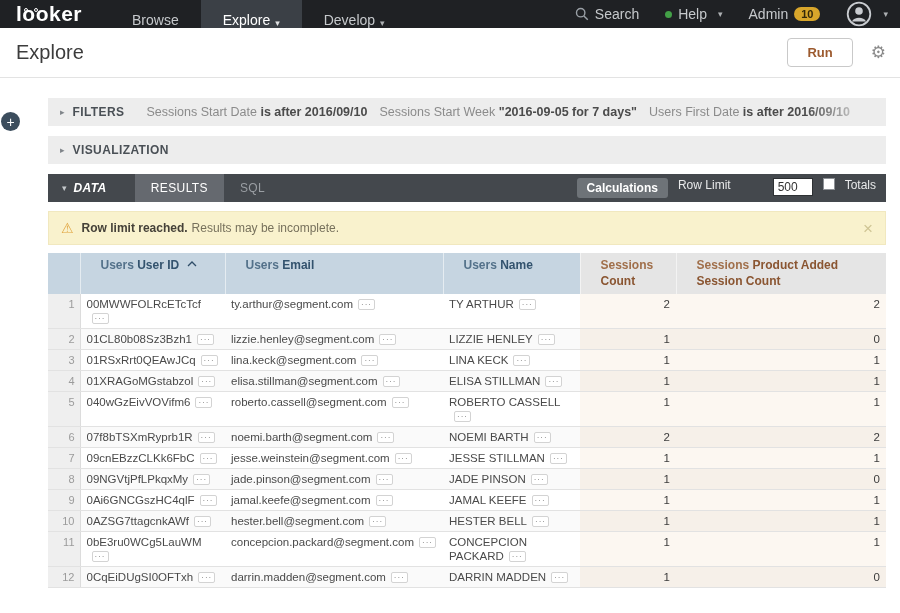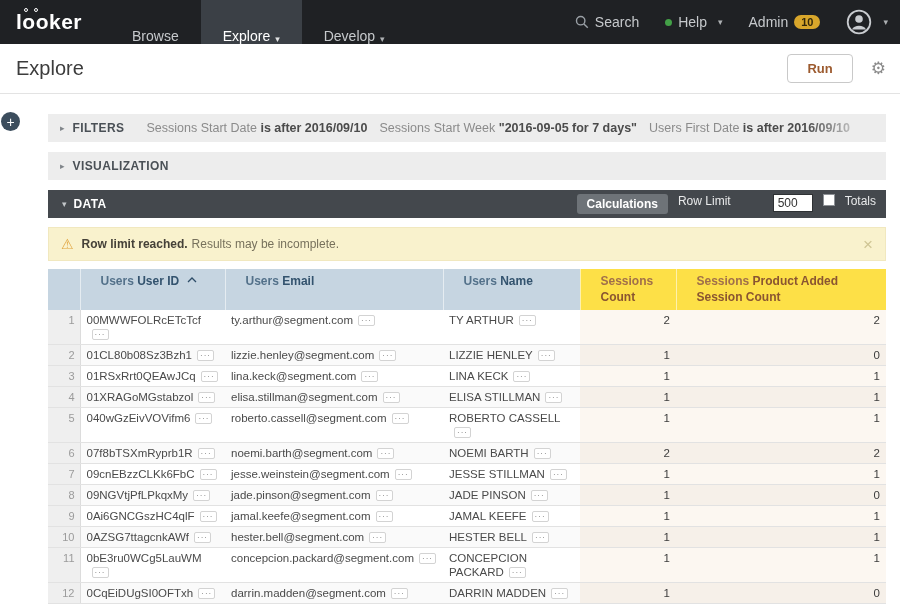--- a/index.html
+++ b/index.html
@@ -5,21 +5,21 @@
   * { box-sizing: border-box; margin: 0; padding: 0; }
   html, body { width: 900px; height: 613px; overflow: hidden; }
   body {
     font-family: "Liberation Sans", "DejaVu Sans", sans-serif;
     background: #fff;
     position: relative;
     color: #333;
   }
 
   
-  .topnav { height: 44px; background: #1f2124; display: flex; align-items: stretch; color: #c6c9cc; }
+  .topnav { height: 28px; background: #1f2124; display: flex; align-items: stretch; color: #c6c9cc; }
   .logo { display: flex; align-items: center; padding: 0 28px 0 16px; color: #fff; font-size: 21px; font-weight: bold; position: relative; letter-spacing: .5px; cursor: pointer; }
   .ldot { position: absolute; width: 4px; height: 4px; border: 1.5px solid #fff; border-radius: 50%; top: 8px; }
   .d1 { left: 24px; } .d2 { left: 34px; }
   .nav-item { display: flex; align-items: flex-end; padding: 0 22px; font-size: 14px; color: #c6c9cc; cursor: pointer; }
   .nav-item.active { background: #3b4046; color: #fff; }
   .nav-caret { font-size: 9px; margin-left: 5px; opacity: .85; }
   .nav-right { margin-left: auto; display: flex; align-items: center; gap: 26px; padding-right: 12px; }
   .nav-search, .help, .admin, .avatar-wrap { display: flex; align-items: center; gap: 6px; font-size: 14px; cursor: pointer; }
   .help-dot { width: 7px; height: 7px; border-radius: 50%; background: #43a047; }
   .admin-badge { background: #d8a62b; color: #33280a; font-size: 11px; font-weight: bold; padding: 1px 7px; border-radius: 9px; }
@@ -44,21 +44,21 @@
   .filters-list { display: flex; gap: 12px; margin-left: 22px; font-size: 12.5px; white-space: nowrap; overflow: hidden; flex: 1; }
   .filter-item { cursor: pointer; }
   .f-field { color: #8b8b8b; }
   .f-cond { color: #4b4b4b; font-weight: bold; }
   .filters-fade { position: absolute; right: 0; top: 0; bottom: 0; width: 80px; background: linear-gradient(to right, rgba(237,237,237,0), #ededed 80%); pointer-events: none; }
 
   
   .data-bar { background: #44484d; height: 28px; display: flex; align-items: center; color: #fff; }
   .data-label-wrap { display: flex; align-items: center; padding: 0 14px; cursor: pointer; }
   .data-caret { font-size: 9px; color: #c3c6c9; margin-right: 7px; }
-  .data-label { font-size: 12px; font-weight: bold; letter-spacing: .4px; }
+  .data-label { font-size: 12px; font-weight: bold; letter-spacing: .4px; font-style: italic; }
   .tabs { display: flex; margin-left: 14px; height: 28px; }
   .tab { display: flex; align-items: center; padding: 0 16px; font-size: 12px; color: #9a9ea3; letter-spacing: .4px; cursor: pointer; }
   .tab.active { background: #65696f; color: #fff; }
   .data-right { margin-left: auto; display: flex; align-items: flex-start; gap: 10px; padding-right: 10px; }
   .calc-btn { background: #6e7378; border-radius: 3px; padding: 3px 10px; font-size: 12px; font-weight: bold; color: #fff; cursor: pointer; }
   .rowlimit-label, .totals-label { font-size: 12px; color: #e8e9ea; }
   .rowlimit-input { width: 40px; height: 18px; border: 1px solid #2e3134; font-size: 12px; padding: 0 4px; color: #333; background: #fff; font-family: inherit; margin-left: 32px; }
   .totals-check { width: 12px; height: 12px; background: #fff; border: 1px solid #8d9196; cursor: pointer; }
 
   
@@ -69,21 +69,21 @@
   .warn-close { margin-left: auto; color: #cfc594; font-size: 17px; cursor: pointer; line-height: 1; }
 
   
   .table-wrap { margin-top: 8px; }
   table { border-collapse: collapse; width: 100%; table-layout: fixed; }
   th { text-align: left; vertical-align: top; padding: 5px 4px 5px 20px; font-size: 12px; line-height: 1.3; height: 41px; border-right: 1px solid rgba(255,255,255,.55); cursor: pointer; }
   th:last-child { border-right: none; }
   .th-num, .th-dim { background: #c6d5e1; }
   .th-dim .th-view { color: #53718a; }
   .th-dim .th-field { color: #33536e; font-weight: bold; }
-  .th-measure { background: #fde047; }
+  .th-measure { background: #e5e5e5; }
   .th-measure .th-view { color: #a06f4a; }
   .th-measure .th-field { color: #8a5531; font-weight: bold; }
   .sort-caret { margin-left: 4px; vertical-align: 2px; }
 
   tbody td { border-bottom: 1px solid #e2e2e2; padding: 3px 6px; font-size: 11.5px; color: #4a4a4a; vertical-align: top; line-height: 14px; background: #fff; }
   tr.even td { background: #fafafa; }
   td.rownum { background: #efefef !important; color: #9b9b9b; text-align: right; font-size: 11px; border-right: 1px solid #dcdcdc; padding-right: 5px; cursor: default; }
   td.measure { text-align: right; color: #3c3c3c; background: #fcf7f1; }
   tr.even td.measure { background: #f6f0e9; }
   td { cursor: pointer; }
@@ -162,20 +162,24 @@
 
   <div class="panel-bar">
     <span class="panel-caret">▸</span>
     <span class="panel-label">VISUALIZATION</span>
   </div>
 
   <div class="data-bar">
     <div class="data-label-wrap">
       <span class="data-caret">▾</span>
       <span class="data-label">DATA</span>
+    </div>
+    <div class="tabs">
+      <div class="tab active">RESULTS</div>
+      <div class="tab">SQL</div>
     </div>
     <div class="data-right">
       <div class="calc-btn">Calculations</div>
       <span class="rowlimit-label">Row Limit</span>
       <input class="rowlimit-input" value="500" style="">
       <span class="totals-check"></span>
       <span class="totals-label">Totals</span>
     </div>
   </div>
 

